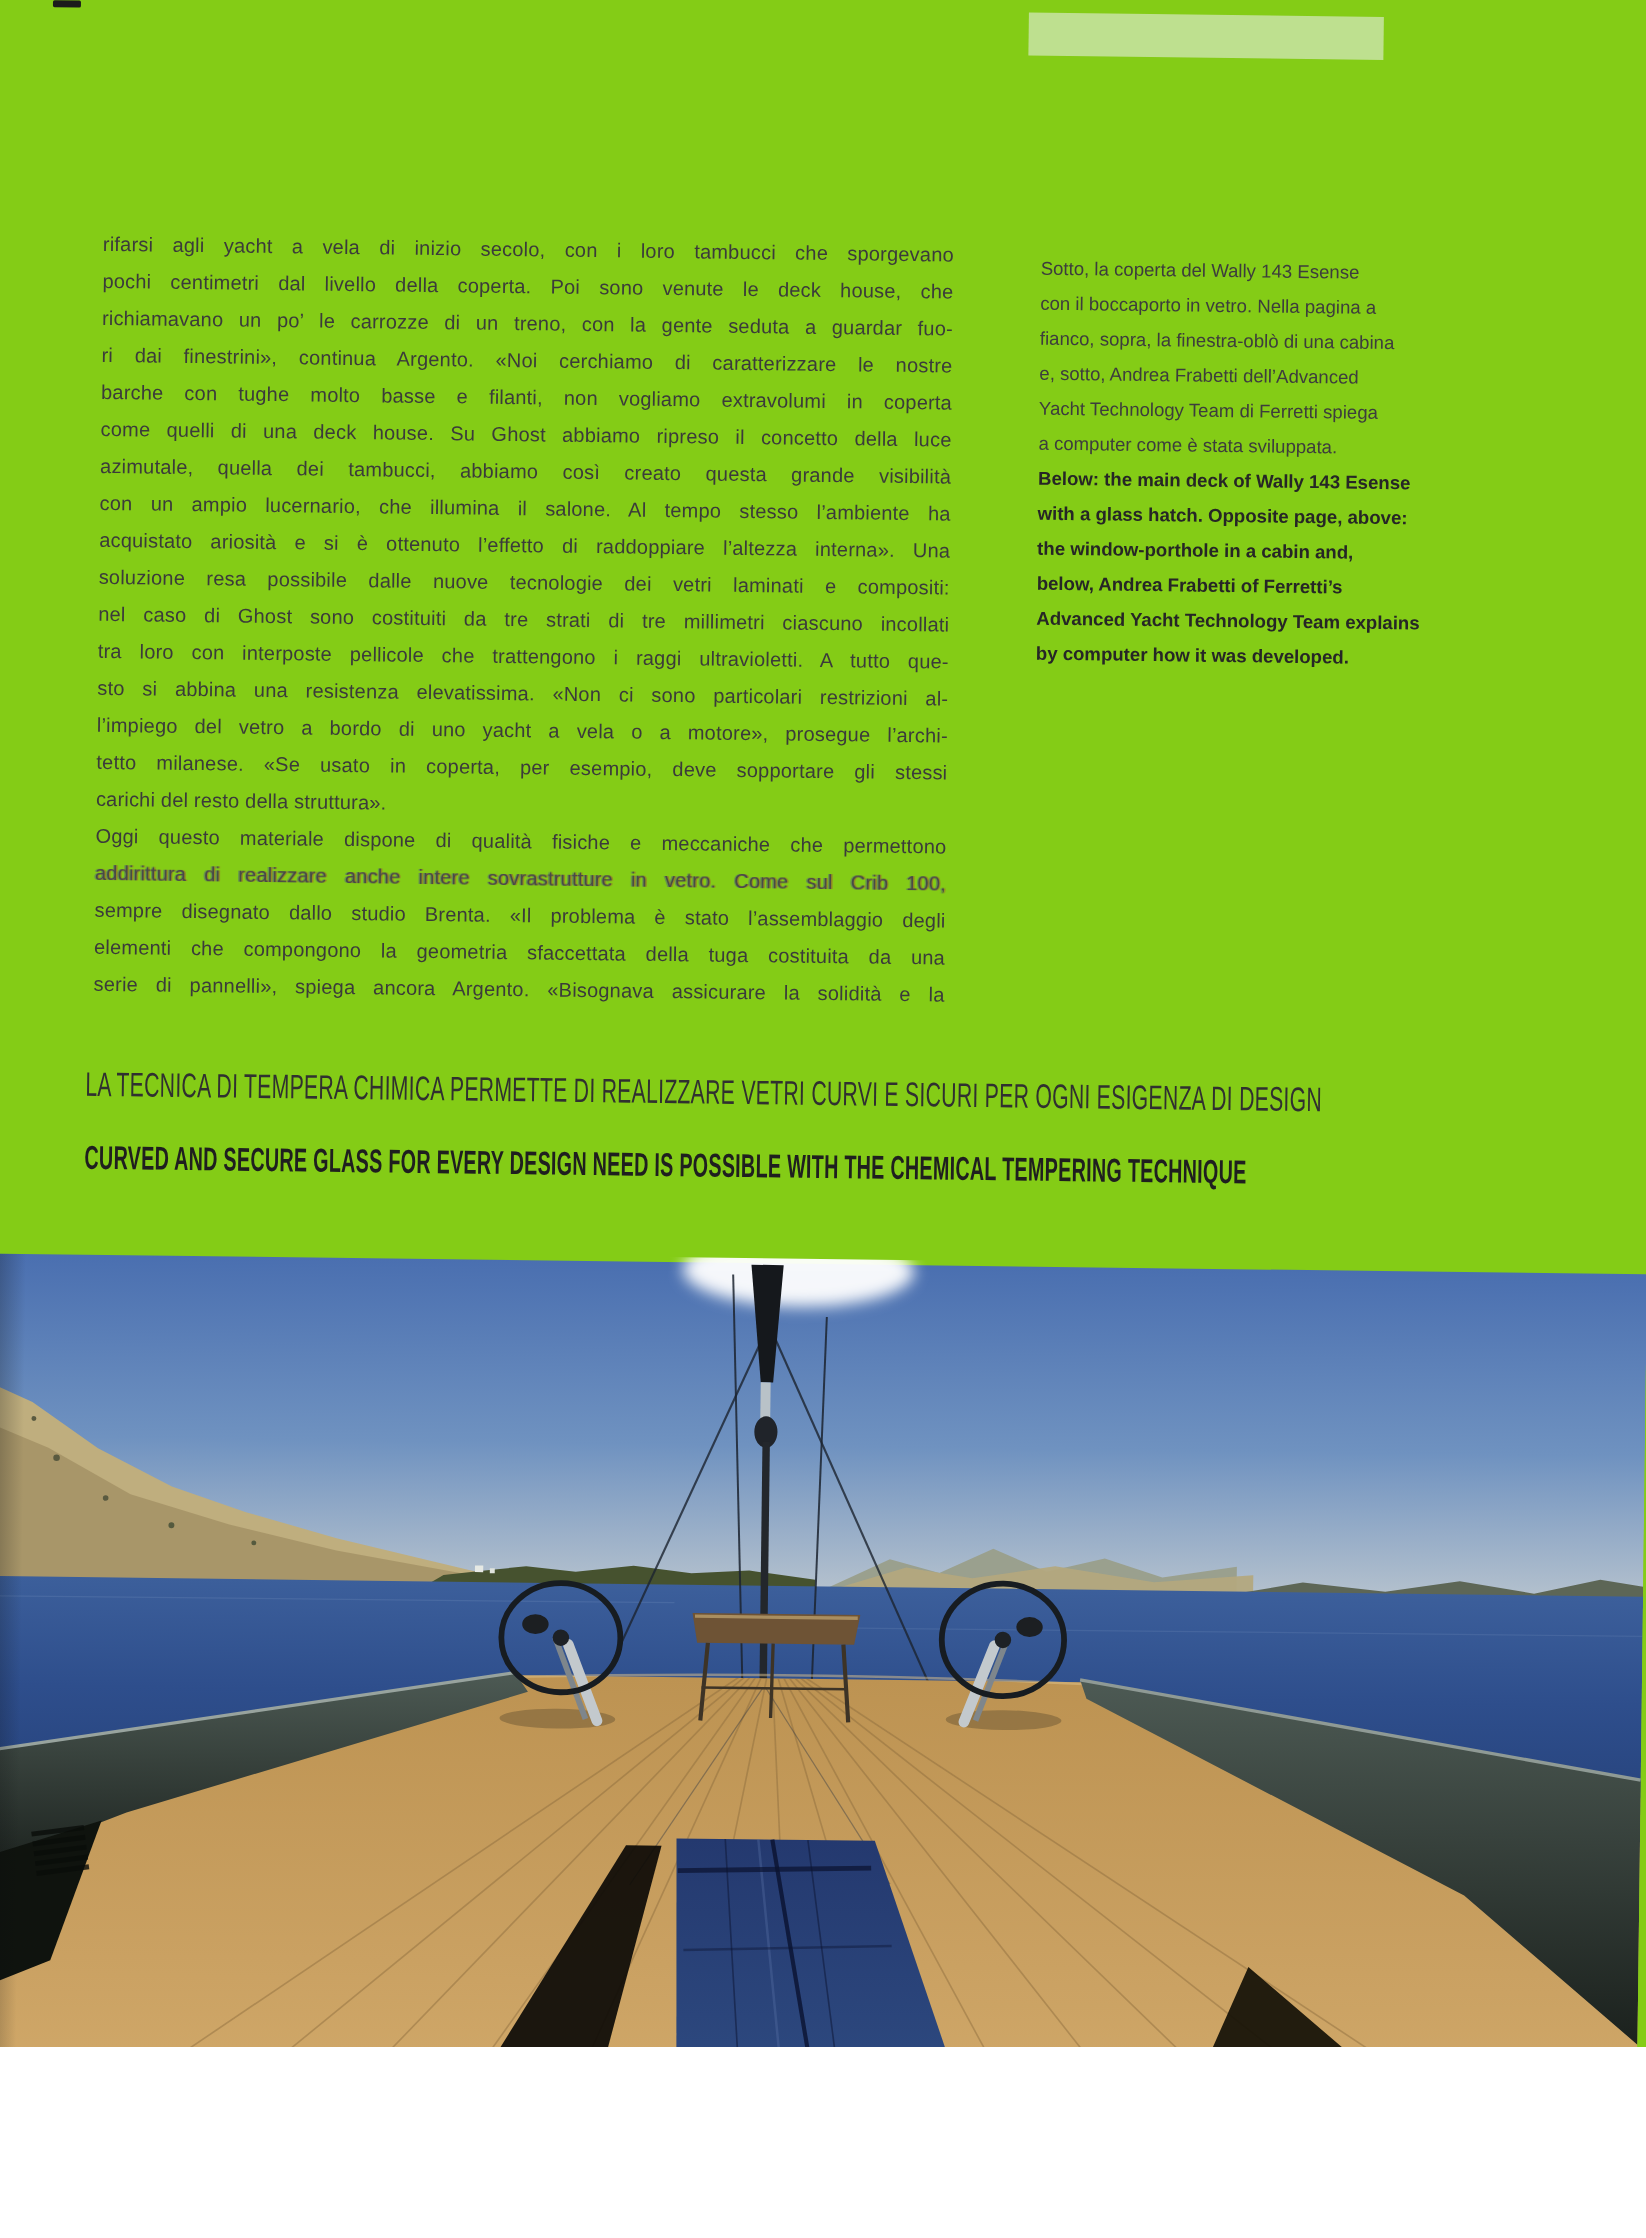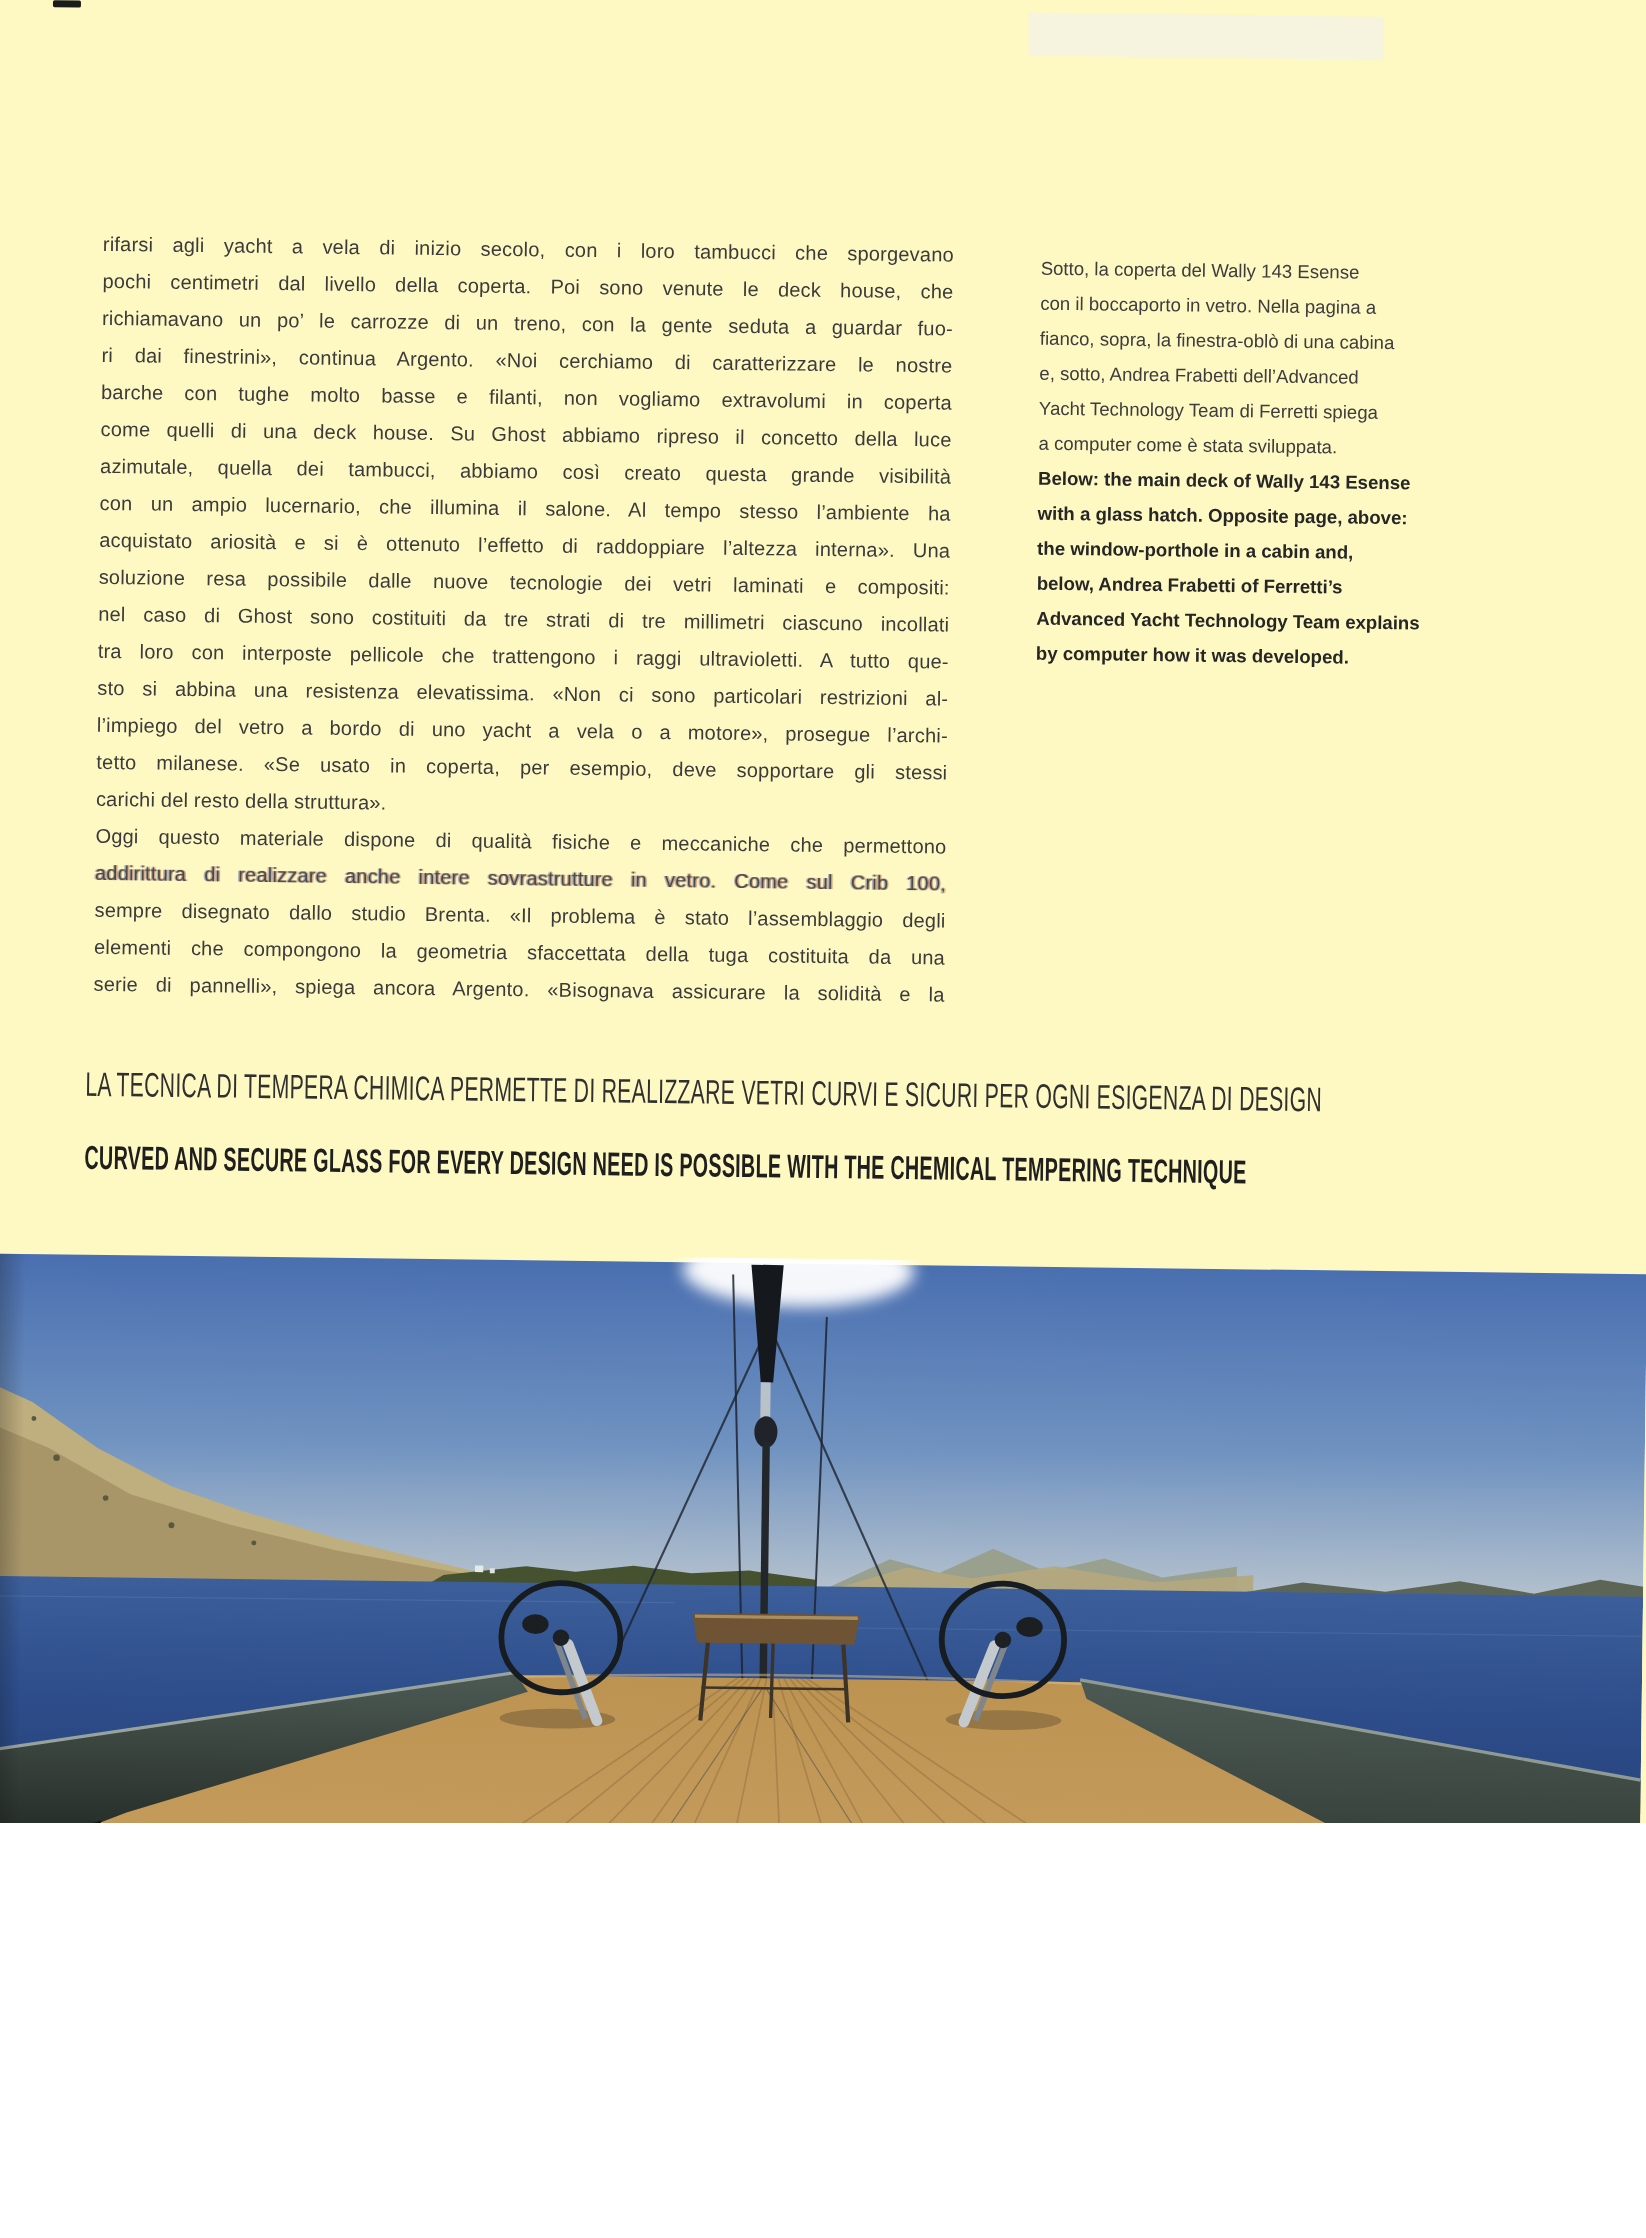--- a/index.html
+++ b/index.html
@@ -1,16 +1,16 @@
 <!DOCTYPE html>
 <html style="font-size:13.2px"><head>
 <meta charset="utf-8">
 <style>
   html,body{margin:0;padding:0;background:#ffffff;}
-  .page{position:relative;width:1646px;height:1823px;background:#fef9c3;overflow:hidden;
+  .page{position:relative;width:1646px;height:2047px;background:#84cc16;overflow:hidden;
         font-family:"Liberation Sans",sans-serif;}
   .skew{position:absolute;left:0;top:0;width:100%;height:100%;
         transform:rotate(0.72deg);transform-origin:33px 0;}
   .smudge{position:absolute;left:53px;top:0;width:28px;height:6.6px;background:#1b1b1b;border-radius:1.7px;}
   .platen-ghost{position:absolute;left:1029px;top:0;width:355px;height:43px;background:#eef0f4;opacity:.55;}
 
   .body-text{position:absolute;left:106px;top:225px;width:851px;
              font-size:20px;line-height:37px;color:#3b3b3b;letter-spacing:0.2px;}
   .line{text-align:justify;text-align-last:justify;height:37px;overflow:visible;}
   .line.short{text-align:left;text-align-last:left;}

